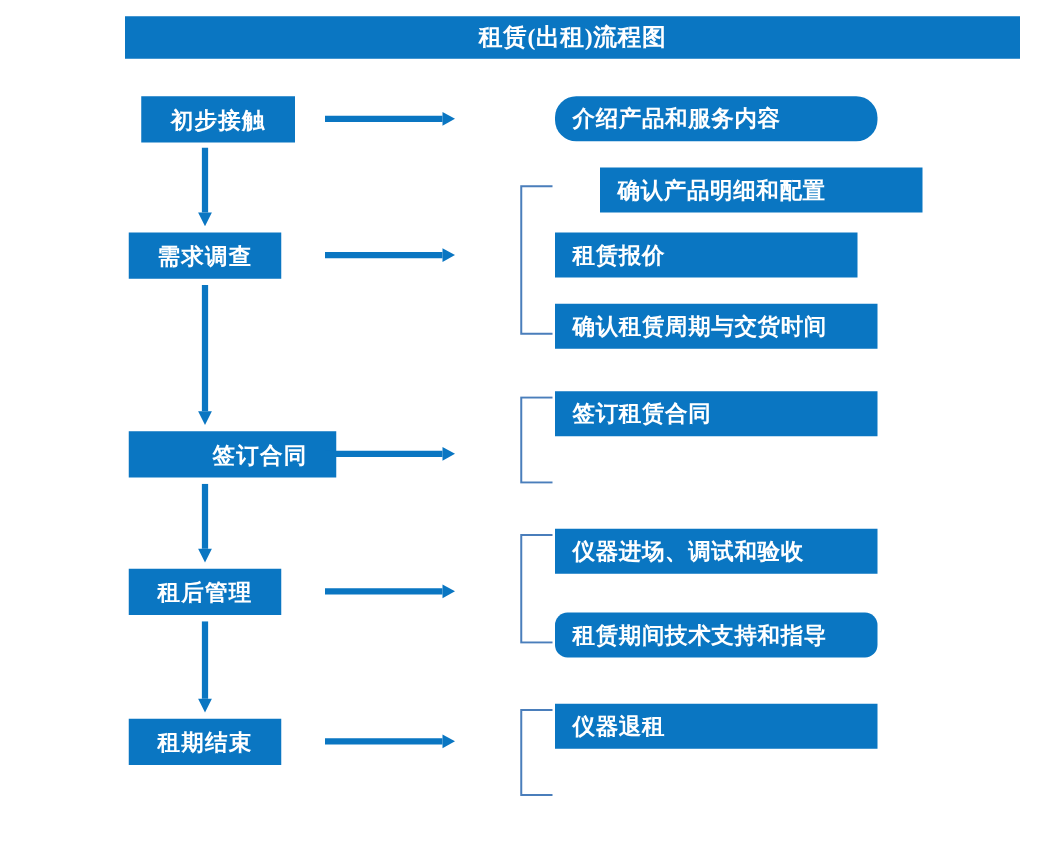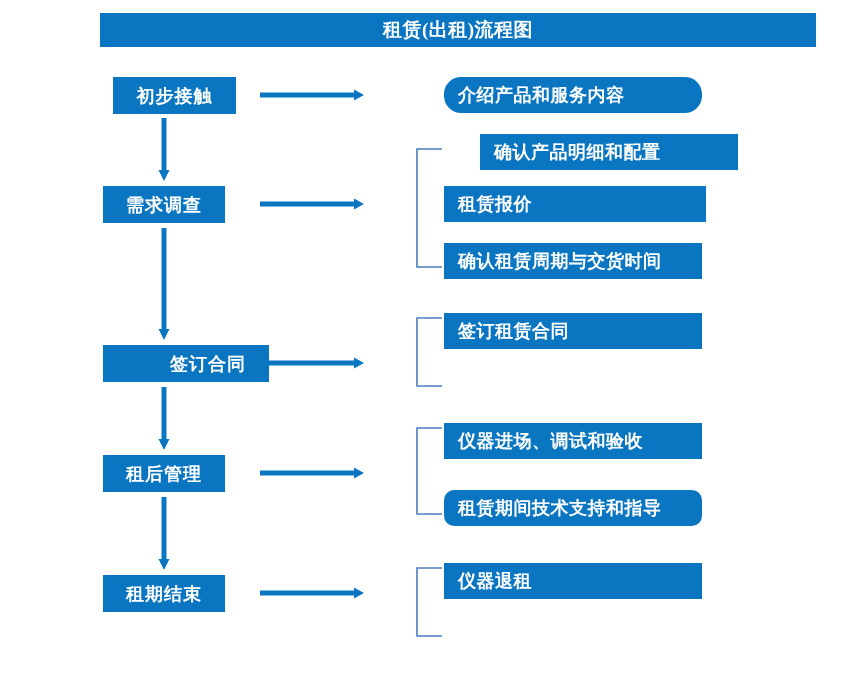--- a/index.html
+++ b/index.html
@@ -79,21 +79,21 @@
   <div class="stage-box" style="left:103px; top:345px; width:122px; height:37px;padding-left:44px;">签订合同</div>
 
   <div class="stage-box" style="left:103px; top:455px; width:122px; height:37px;">租后管理</div>
 
   <div class="stage-box" style="left:103px; top:575px; width:122px; height:37px;">租期结束</div>
 
   <div class="detail-box" style="left:444px; top:77px; width:258px; height:36px;border-radius:17px;">介绍产品和服务内容</div>
 
   <div class="detail-box" style="left:444px; top:134px; width:258px; height:36px;margin-left:36px;">确认产品明细和配置</div>
 
-  <div class="detail-box" style="left:444px; top:186px; width:262px; height:36px;">租赁报价</div>
+  <div class="detail-box" style="left:444px; top:186px; width:242px; height:36px;">租赁报价</div>
 
   <div class="detail-box" style="left:444px; top:243px; width:258px; height:36px;">确认租赁周期与交货时间</div>
 
   <div class="detail-box" style="left:444px; top:313px; width:258px; height:36px;">签订租赁合同</div>
 
 
   <div class="detail-box" style="left:444px; top:423px; width:258px; height:36px;">仪器进场、调试和验收</div>
 
   <div class="detail-box" style="left:444px; top:490px; width:258px; height:36px;border-radius:10px;">租赁期间技术支持和指导</div>
 

